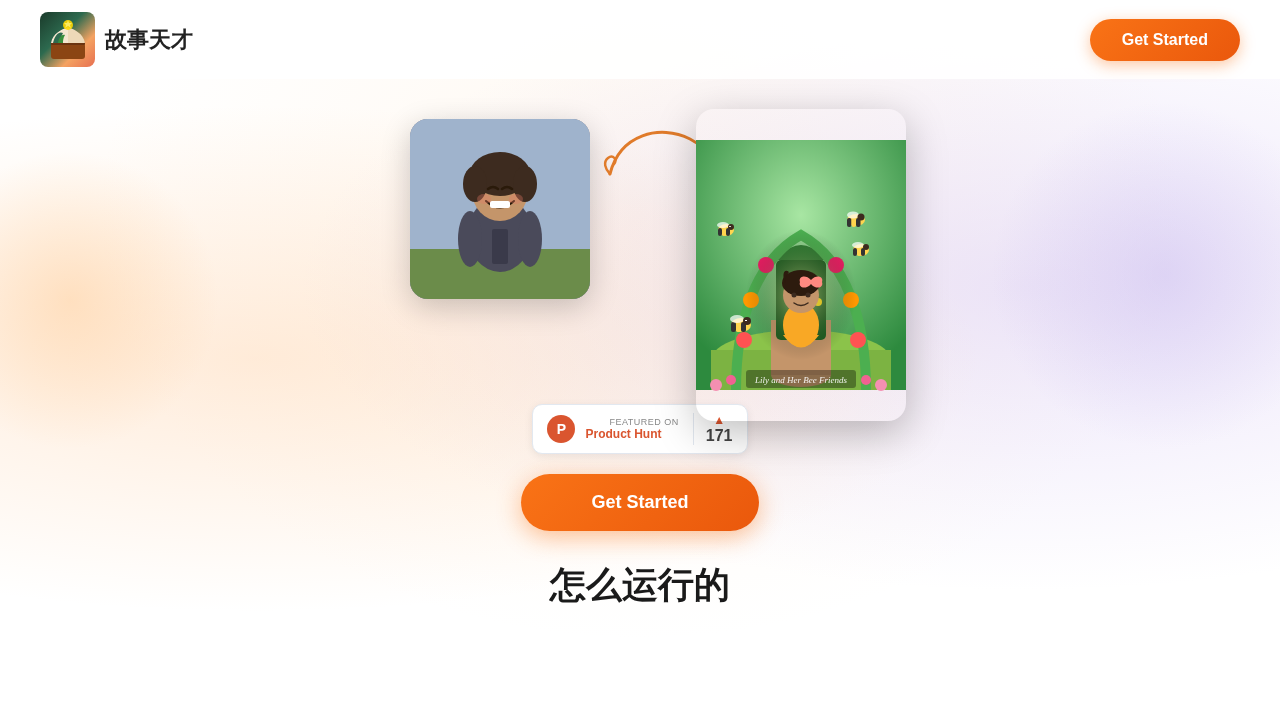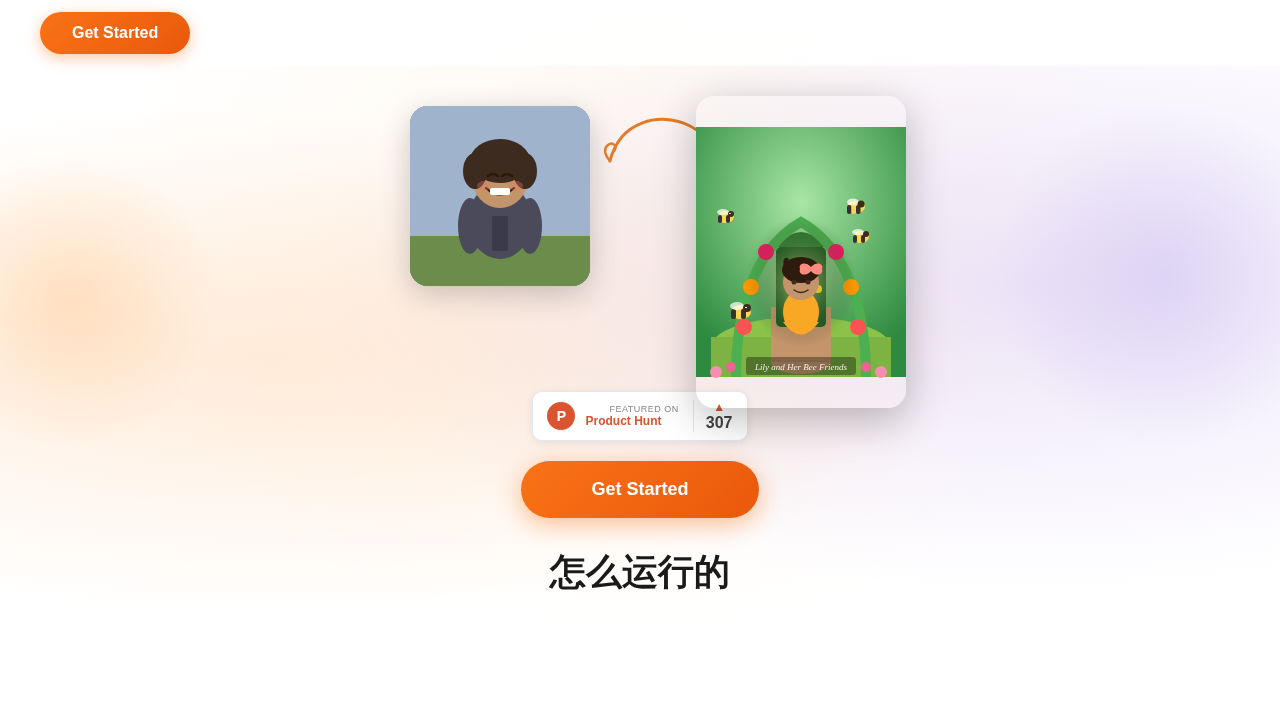--- a/index.html
+++ b/index.html
@@ -275,20 +275,39 @@
     }
   </style>
 </head>
 <body>
 
 <div class="bg-gradient"></div>
 <div class="deco-circle-left"></div>
 <div class="deco-circle-right"></div>
 
 <nav class="navbar">
+  <div class="logo-area">
+    <div class="logo-img">
+      <svg viewBox="0 0 50 50" xmlns="http://www.w3.org/2000/svg">
+
+        <rect x="8" y="28" width="34" height="16" rx="3" fill="#8B4513"></rect>
+        <rect x="8" y="27" width="34" height="3" rx="1" fill="#6B3410"></rect>
+
+        <path d="M25 12 C18 15 10 18 8 28 L25 28 Z" fill="#F5E6D0"></path>
+        <path d="M25 12 C32 15 40 18 42 28 L25 28 Z" fill="#EDD9B8"></path>
+
+        <circle cx="25" cy="10" r="5" fill="#FFD700" opacity="0.9"></circle>
+        <path d="M25 5 L26 8 L29 8 L27 10 L28 13 L25 11 L22 13 L23 10 L21 8 L24 8 Z" fill="#FFF176" opacity="0.8"></path>
+
+        <path d="M10 28 C12 20 16 16 20 18 C18 22 17 25 18 28 Z" fill="#2d6a4f"></path>
+        <path d="M15 28 C16 22 19 19 22 20 C20 23 20 26 20 28 Z" fill="#388e3c"></path>
+      </svg>
+    </div>
+    <span class="logo-title">故事天才</span>
+  </div>
   <button class="nav-get-started">Get Started</button>
 </nav>
 
 <div class="main-content">
 
 
   <div class="hero-images">
 
     <div class="child-photo">
       <div class="child-face"></div>
@@ -434,21 +453,21 @@
   </div>
 
   <div class="ph-badge">
     <div class="ph-logo">P</div>
     <div class="ph-text-group">
       <span class="ph-featured-on">FEATURED ON</span>
       <span class="ph-name">Product Hunt</span>
     </div>
     <div class="ph-votes">
       <span class="ph-arrow">▲</span>
-      <span class="ph-count">307</span>
+      <span class="ph-count">171</span>
     </div>
   </div>
 
   <button class="cta-button">Get Started</button>
 
   <div class="bottom-section">
     <h2 class="how-it-works-title">怎么运行的</h2>
   </div>
 
 </div>

